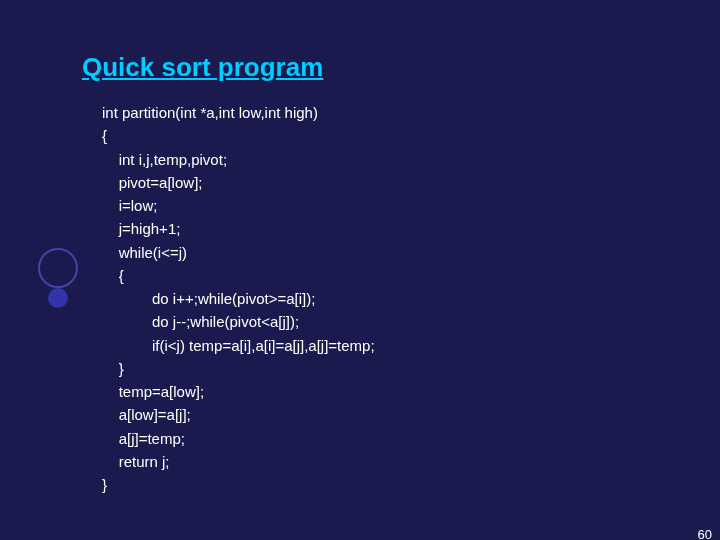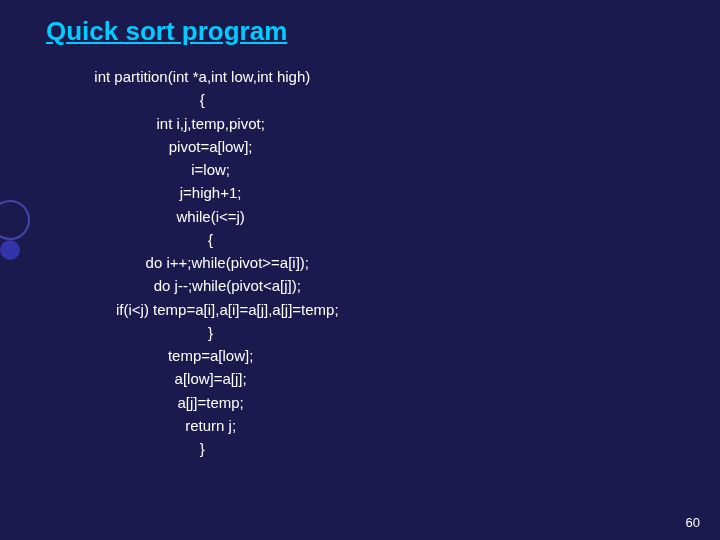--- a/index.html
+++ b/index.html
@@ -1,16 +1,16 @@
 <!DOCTYPE html>
 <html><head>
   <meta charset="utf-8">
   <style>
     * {
-      margin: 0;
+      margin: 12px;
       padding: 0;
       box-sizing: border-box;
     }
 
     body {
       width: 720px;
       height: 540px;
       background-color: #1a1a4e;
       font-family: Arial, sans-serif;
       overflow: hidden;
@@ -30,21 +30,20 @@
 
     .code-block {
       position: absolute;
       top: 65px;
       left: 66px;
       color: #ffffff;
       font-family: Arial, sans-serif;
       font-size: 15px;
       line-height: 1.55;
       white-space: pre;
-      text-align: center;
     }
 
     .page-number {
       position: absolute;
       bottom: 10px;
       right: 20px;
       color: #ffffff;
       font-size: 13px;
     }
 

